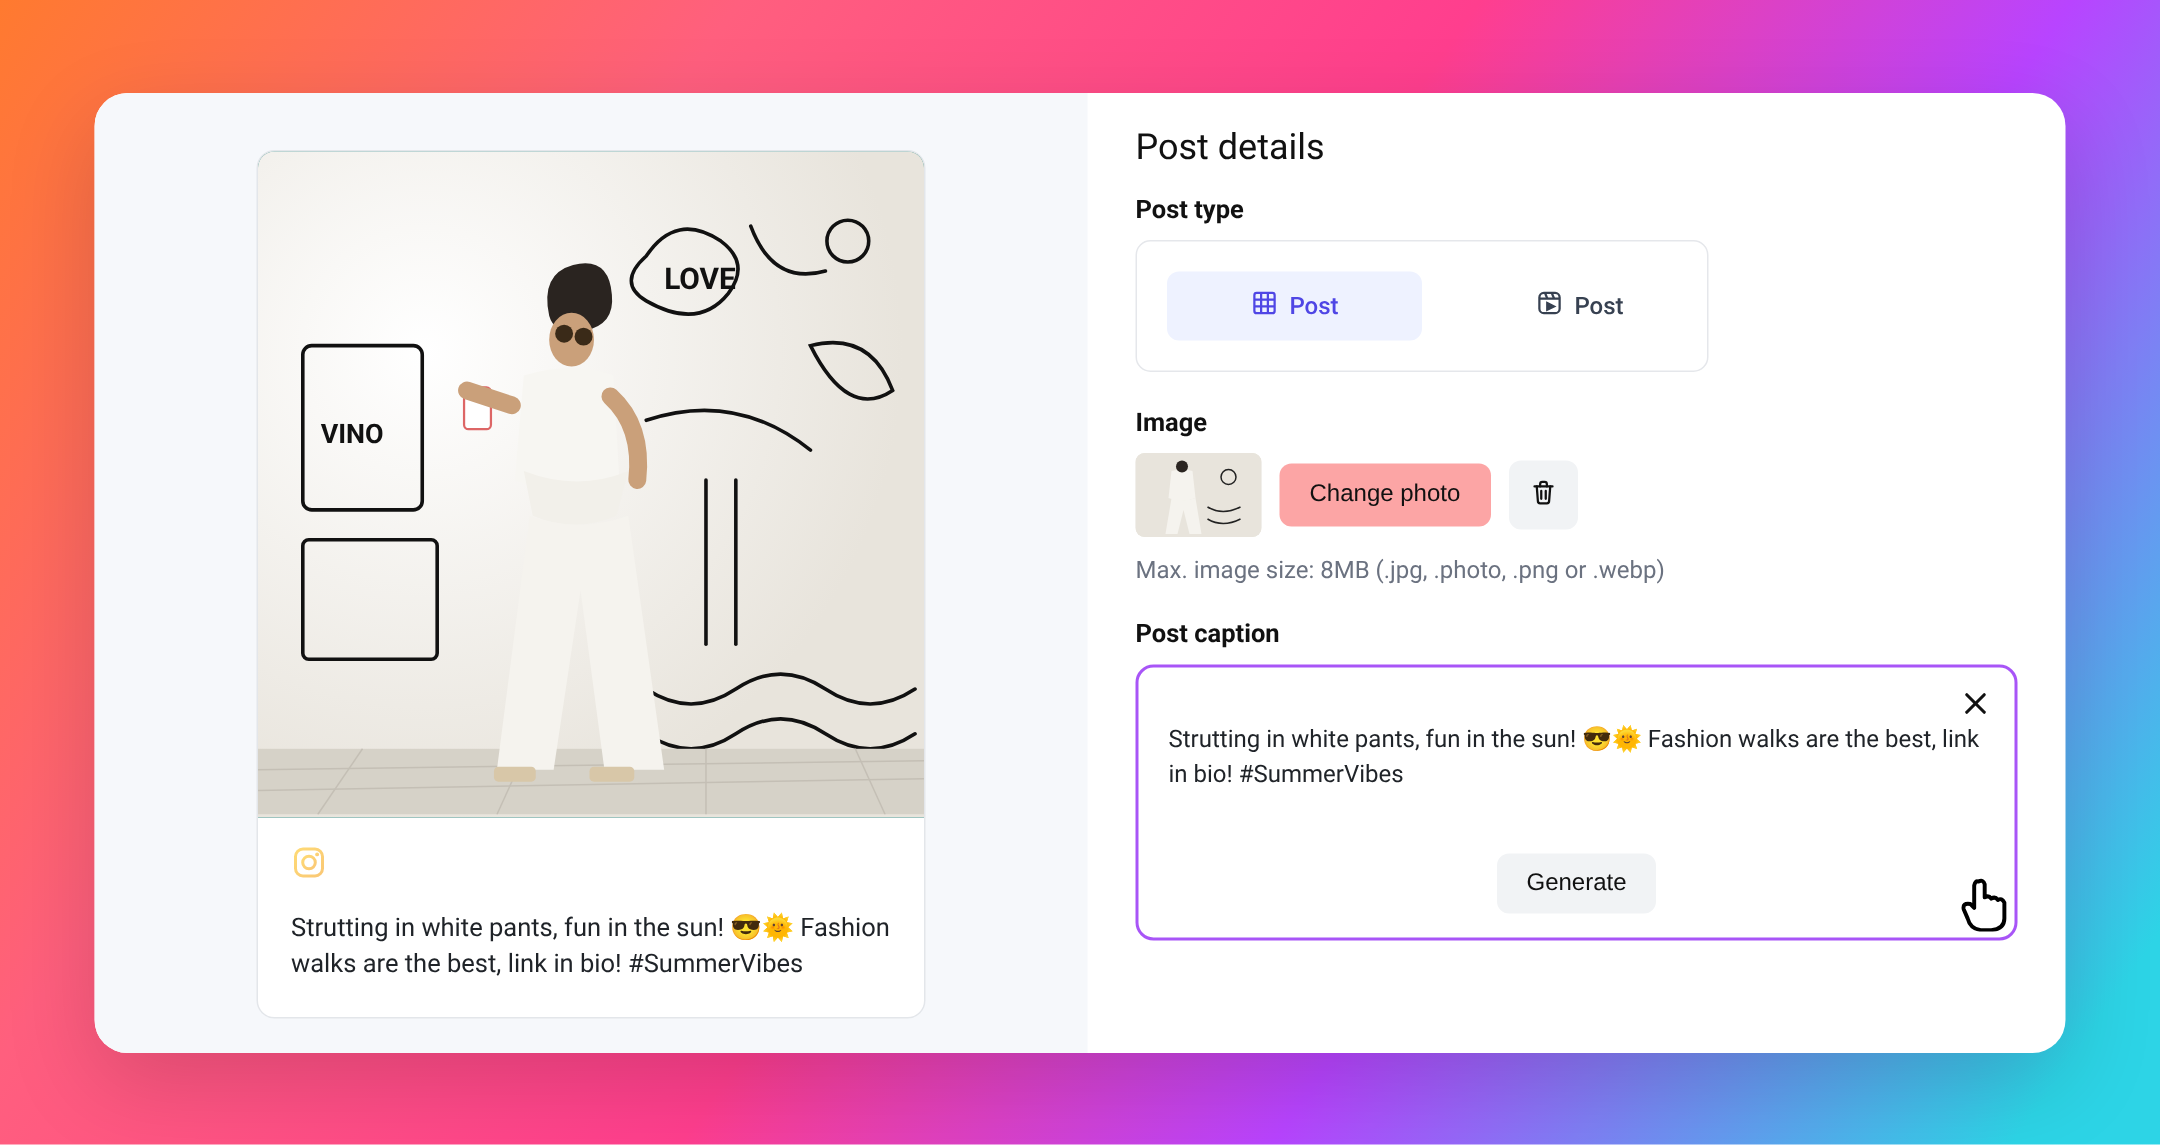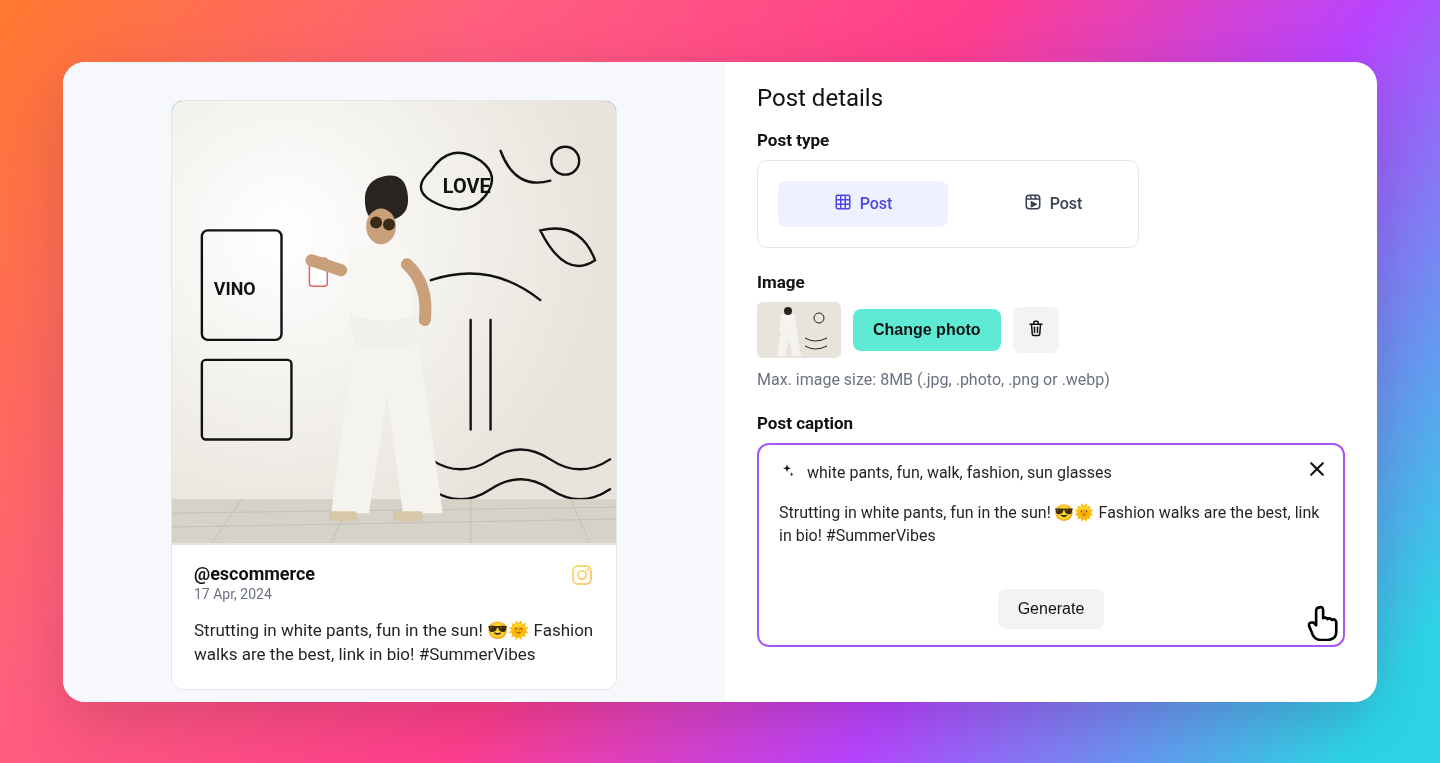--- a/index.html
+++ b/index.html
@@ -95,26 +95,26 @@
 .image-row { display: flex; align-items: center; gap: 12px; }
 .thumb {
   width: 84px; height: 56px;
   border-radius: 6px;
   background: #e8e4dc;
   position: relative;
   overflow: hidden;
 }
 .thumb svg { position:absolute; inset:0; }
 .btn {
-  background: #5eead4;
+  background: #fca5a5;
   border: none;
   border-radius: 8px;
   padding: 12px 20px;
   font-size: 16px;
-  font-weight: 700;
+  font-weight: 400;
   color: #111;
   cursor: pointer;
 }
 .icon-btn {
   background: #f1f3f5;
   border: none;
   border-radius: 8px;
   width: 46px; height: 46px;
   display: flex; align-items: center; justify-content: center;
   cursor: pointer;
@@ -222,24 +222,20 @@
 
             <path d="M236 164 q22 20 18 56" stroke="#caa07a" stroke-width="12" fill="none" stroke-linecap="round"></path>
 
             <rect x="158" y="412" width="28" height="10" rx="3" fill="#d8c7a8"></rect>
             <rect x="222" y="412" width="30" height="10" rx="3" fill="#d8c7a8"></rect>
           </g>
         </svg>
       </div>
       <div class="preview-meta">
         <div class="meta-top">
-          <div>
-            <div class="handle">@escommerce</div>
-            <div class="date">17 Apr, 2024</div>
-          </div>
           <div class="ig-icon">
             <svg viewBox="0 0 24 24" fill="none">
               <rect x="3" y="3" width="18" height="18" rx="5" stroke="url(#ig)" stroke-width="2"></rect>
               <circle cx="12" cy="12" r="4.2" stroke="url(#ig)" stroke-width="2"></circle>
               <circle cx="17.4" cy="6.6" r="1.3" fill="url(#ig)"></circle>
               <defs>
                 <linearGradient id="ig" x1="0" y1="0" x2="24" y2="24">
                   <stop offset="0" stop-color="#feda75"></stop>
                   <stop offset="0.4" stop-color="#d62976"></stop>
                   <stop offset="1" stop-color="#4f5bd5"></stop>
@@ -314,29 +310,20 @@
             </svg>
           </span>
         </button>
       </div>
       <div class="helper">Max. image size: 8MB (.jpg, .photo, .png or .webp)</div>
     </div>
 
     <div class="block">
       <div class="field-label">Post caption</div>
       <div class="caption-box">
-        <div class="caption-tags-row">
-          <span class="sparkle-icon">
-            <svg viewBox="0 0 24 24" fill="#111">
-              <path d="M12 2l1.5 4.5L18 8l-4.5 1.5L12 14l-1.5-4.5L6 8l4.5-1.5z"></path>
-              <path d="M19 14l.8 2.2L22 17l-2.2.8L19 20l-.8-2.2L16 17l2.2-.8z"></path>
-            </svg>
-          </span>
-          <span class="tags-text">white pants, fun, walk, fashion, sun glasses</span>
-        </div>
         <span class="close-x">
           <span>
             <svg viewBox="0 0 24 24" fill="none" stroke-width="2.5" stroke-linecap="round">
               <line x1="5" y1="5" x2="19" y2="19"></line>
                 <line x1="19" y1="5" x2="5" y2="19"></line>
             </svg>
           </span>
         </span>
         <div class="generated-text">Strutting in white pants, fun in the sun! 😎🌞 Fashion walks are the best, link in bio! #SummerVibes</div>
         <div class="gen-row">

